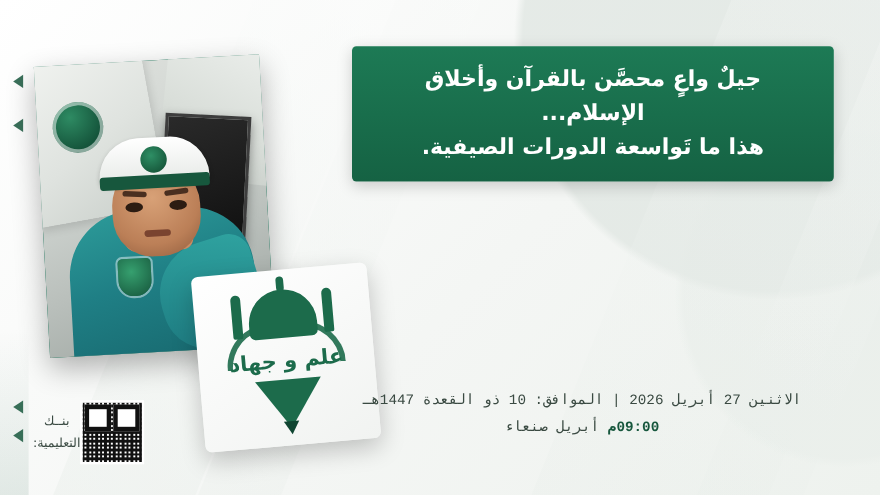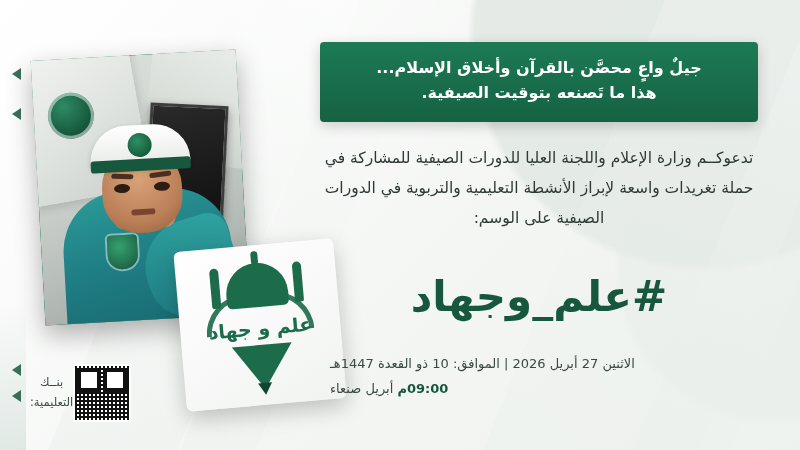--- a/index.html
+++ b/index.html
@@ -177,21 +177,21 @@
     right: 42px; top: 42px;
     width: 438px;
     background: linear-gradient(180deg, #1d7a55 0%, #156243 100%);
     color: #ffffff;
     border-radius: 4px;
     padding: 14px 22px 16px;
     text-align: center;
     box-shadow: 0 4px 14px rgba(0,0,0,.18);
   }
   .headline div {
-    font-size: 16px; font-weight: 700; line-height: 1.55; direction: rtl;
+    font-size: 20px; font-weight: 700; line-height: 1.55; direction: rtl;
   }
 
   
   .body-text {
     position: absolute;
     right: 42px; top: 143px;
     width: 438px;
     text-align: center;
     direction: rtl;
     color: #2f3a35;
@@ -208,27 +208,28 @@
     direction: rtl;
     color: #17573d;
     font-size: 42px;
     font-weight: 700;
     letter-spacing: -1px;
   }
 
   
   .datetime {
     position: absolute;
-    right: 32px; top: 352px;
+    right: 52px; top: 352px;
     width: 438px;
-    text-align: left;
+    text-align: center;
     direction: rtl;
     color: #3a4a42;
     font-size: 13px;
     line-height: 1.9;
+    font-family: Liberation Mono, monospace;
   }
   .datetime .time { color: #17573d; font-weight: 700; margin-top: 14px; }
 
   
   .chev {
     position: absolute;
     width: 0; height: 0;
     border-top: 6px solid transparent;
     border-bottom: 6px solid transparent;
     border-right: 9px solid #17573d;
@@ -323,26 +324,24 @@
       <div class="lg-min r"></div>
       <div class="lg-dome"></div>
       <div class="lg-text">علم و جهاد</div>
       <div class="lg-pen"></div>
       <div class="lg-pen-tip"></div>
     </div>
   </div>
 
   <div class="headline">
     <div>جيلٌ واعٍ محصَّن بالقرآن وأخلاق الإسلام...</div>
-    <div>هذا ما تَصنعه بتوقيت الصيفية.</div>
-  </div>
-
-  <div class="body-text">تدعوكــم وزارة الإعلام واللجنة العليا للدورات الصيفية للمشاركة في حملة تغريدات واسعة لإبراز الأنشطة التعليمية والتربوية في الدورات الصيفية على الوسم:</div>
-
-  <div class="hashtag">#علم_وجهاد</div>
+    <div>هذا ما تَواسعة الدورات الصيفية.</div>
+  </div>
+
+
 
   <div class="datetime">
     <div>الاثنين 27 أبريل 2026 | الموافق: 10 ذو القعدة 1447هـ</div>
     <div>
       <span class="time">09:00م</span><span> أبريل صنعاء</span>
     </div>
   </div>
 
   <div class="qr-block">
     <div class="qr-code"></div>

